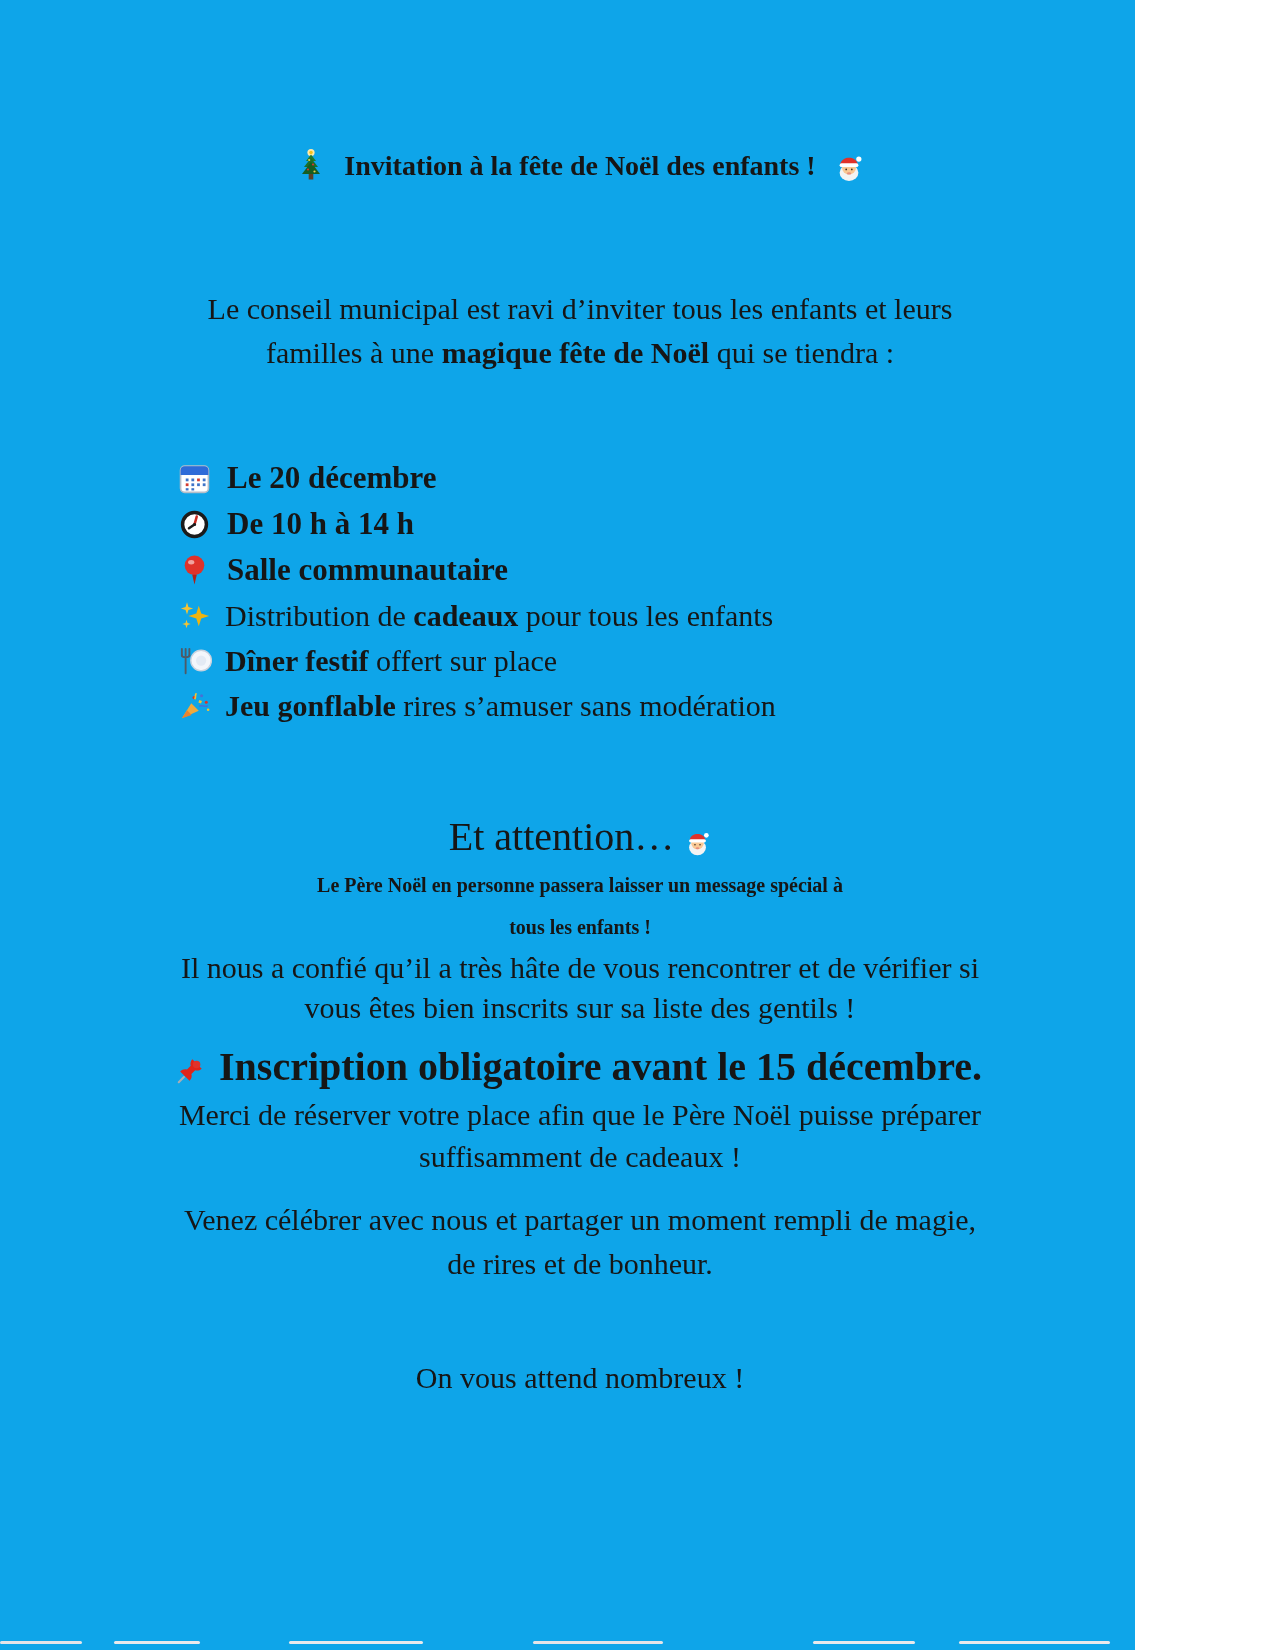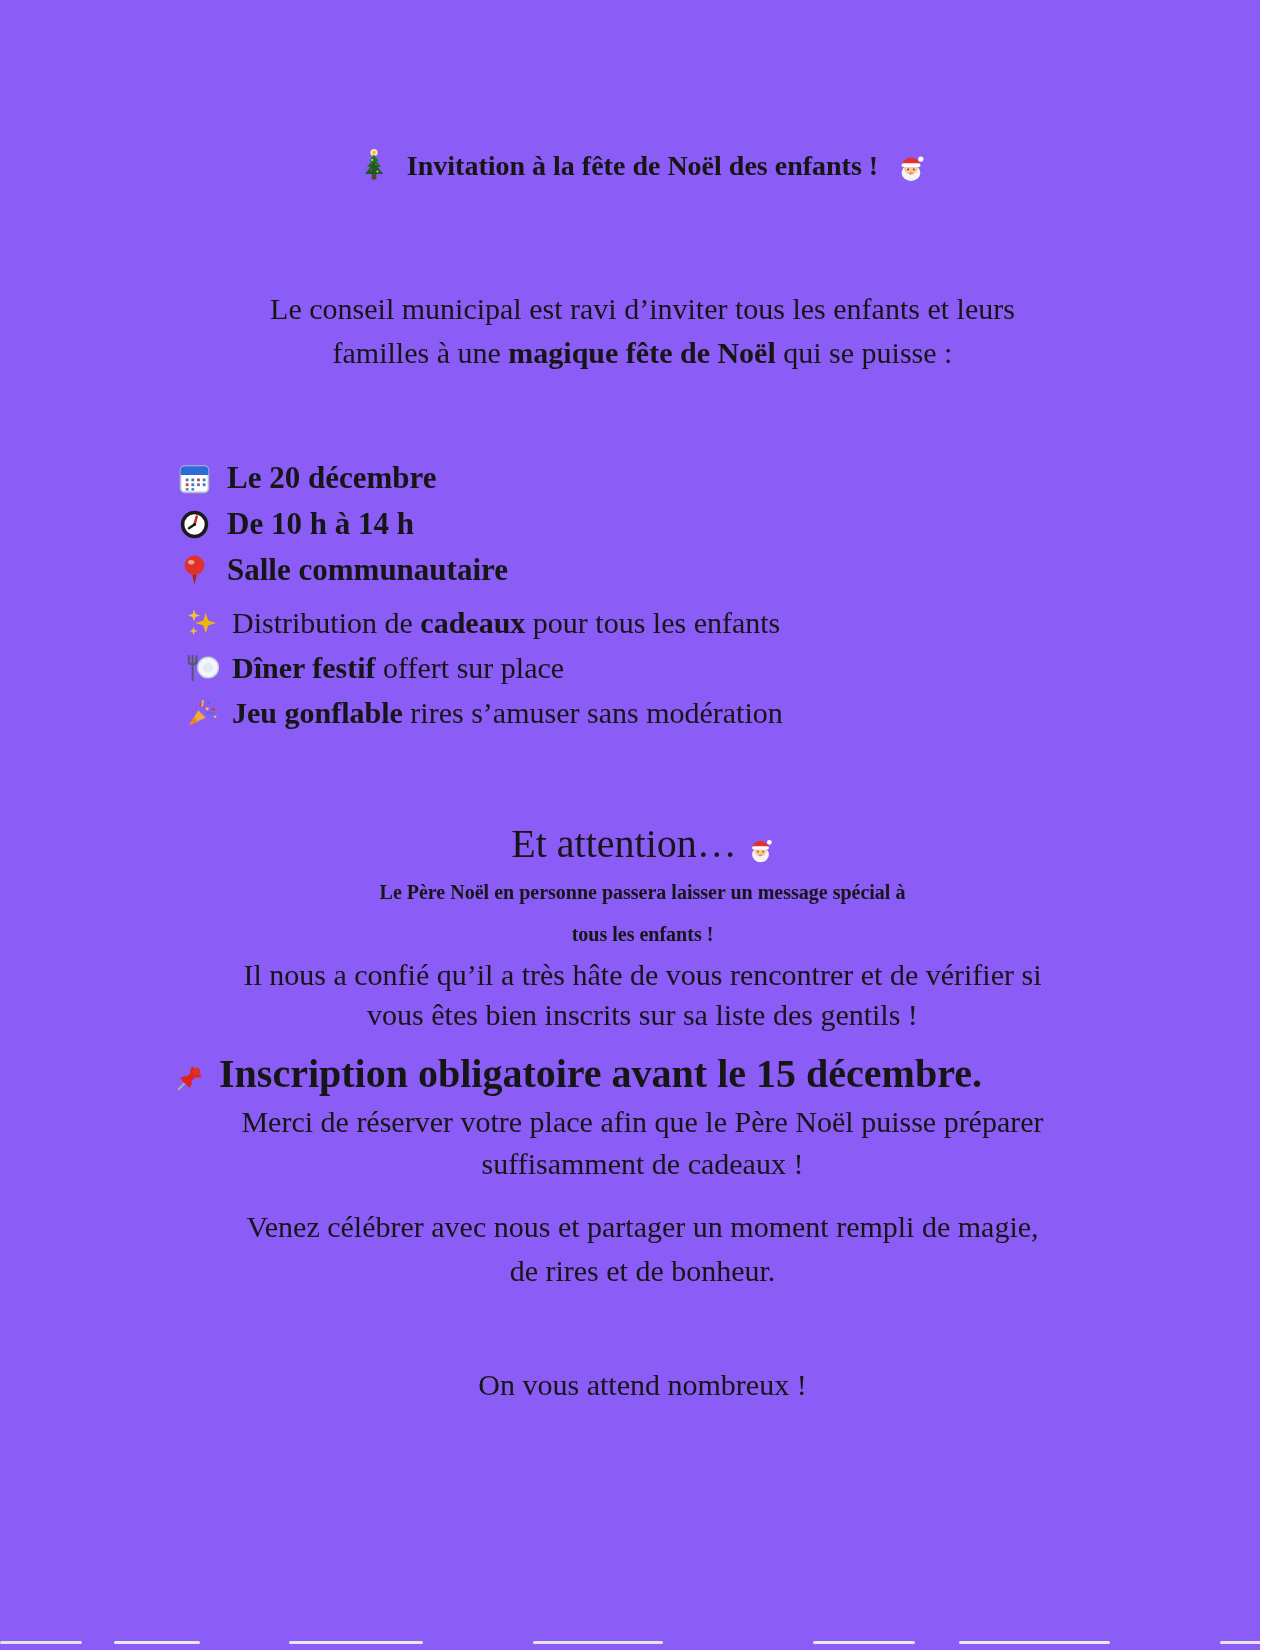--- a/index.html
+++ b/index.html
@@ -2,36 +2,36 @@
 <html><head>
 <meta charset="utf-8">
 <style>
   html, body { margin: 0; padding: 0; }
   body {
     width: 1275px; height: 1650px;
     background: #ffffff;
     font-family: "Liberation Serif", "DejaVu Serif", serif;
     color: #161616;
   }
-  .page { position: relative; width: 1260px; height: 1650px; overflow: hidden; background: #8b5cf6; font-family: Liberation Serif, serif; }
+  .page { position: relative; width: 1135px; height: 1650px; overflow: hidden; background: #0ea5e9; font-family: Liberation Serif, serif; }
   .content { padding: 146px 150px 0 175px; }
 
   .title { margin: 0; text-align: center; font-weight: 700; font-size: 28px; line-height: 40px; }
   .title .icon { display: inline-block; vertical-align: -7px; }
   .title .icon.tree  { margin-right: 18px; }
   .title .icon.santa { margin-left: 18px; }
 
   .intro { margin: 94px 0 0; text-align: center; font-size: 30px; line-height: 44px; white-space: pre-line; }
 
   .details { margin: 80px 0 0; padding: 0; list-style: none; }
   .details li { display: flex; align-items: center; font-weight: 700; font-size: 31px; line-height: 46px; }
   .details .icon { width: 38px; display: flex; justify-content: center; margin-right: 14px; flex: 0 0 38px; }
 
   .program-heading { margin: 42px 0 0; font-size: 30px; line-height: 45px; }
-  .program { margin: 7px; padding: 0; list-style: none; }
+  .program { margin: 0; padding: 0; list-style: none; }
   .program li { display: flex; align-items: center; font-size: 30px; line-height: 45px; }
   .program .icon { width: 40px; display: flex; justify-content: center; margin-right: 10px; flex: 0 0 40px; }
 
   .attention-lead { margin: 88px 0 0; text-align: center; font-size: 40px; line-height: 42px; }
   .attention-lead .icon { display: inline-block; vertical-align: -6px; margin-left: 10px; }
   .attention-bold { margin: 0; text-align: center; font-weight: 700; font-size: 20px; line-height: 42px; white-space: pre-line; }
   .attention-body { margin: 0; text-align: center; font-size: 30px; line-height: 40px; white-space: pre-line; }
 
   .registration-line { margin: 18px 0 0; text-align: left; font-weight: 700; font-size: 40px; line-height: 42px; }
   .registration-line .icon { display: inline-block; vertical-align: -6px; margin-right: 14px; }
@@ -79,21 +79,21 @@
           <rect x="6" y="12" width="20" height="4" rx="2" fill="#ffffff"></rect>
           <circle cx="26.5" cy="7.5" r="2.8" fill="#ffffff"></circle>
           <circle cx="13" cy="18.6" r="0.9" fill="#3a2a1c"></circle>
           <circle cx="19" cy="18.6" r="0.9" fill="#3a2a1c"></circle>
           <ellipse cx="16" cy="22.8" rx="2.2" ry="1.3" fill="#e78d7e"></ellipse>
         </svg>
       </span>
     </h1>
 
     <p class="intro"><span>Le conseil municipal est ravi d’inviter tous les enfants et leurs
-familles à une </span><strong>magique fête de Noël</strong><span> qui se puisse :</span></p>
+familles à une </span><strong>magique fête de Noël</strong><span> qui se tiendra :</span></p>
 
     <ul class="details">
       <li>
         <span class="icon">
           <svg width="33" height="33" viewBox="0 0 32 32">
             <rect x="2.5" y="4" width="27" height="25.5" rx="4" fill="#ffffff" stroke="#b6bec9" stroke-width="1.6"></rect>
             <path d="M2.5 12.5 L2.5 8 a4 4 0 0 1 4 -4 h19 a4 4 0 0 1 4 4 v4.5 Z" fill="#2e6bd8"></path>
             <rect x="7.5" y="16" width="2.7" height="2.7" fill="#3f74c8"></rect>
             <rect x="13" y="16" width="2.7" height="2.7" fill="#3f74c8"></rect>
             <rect x="18.5" y="16" width="2.7" height="2.7" fill="#d63b2f"></rect>

